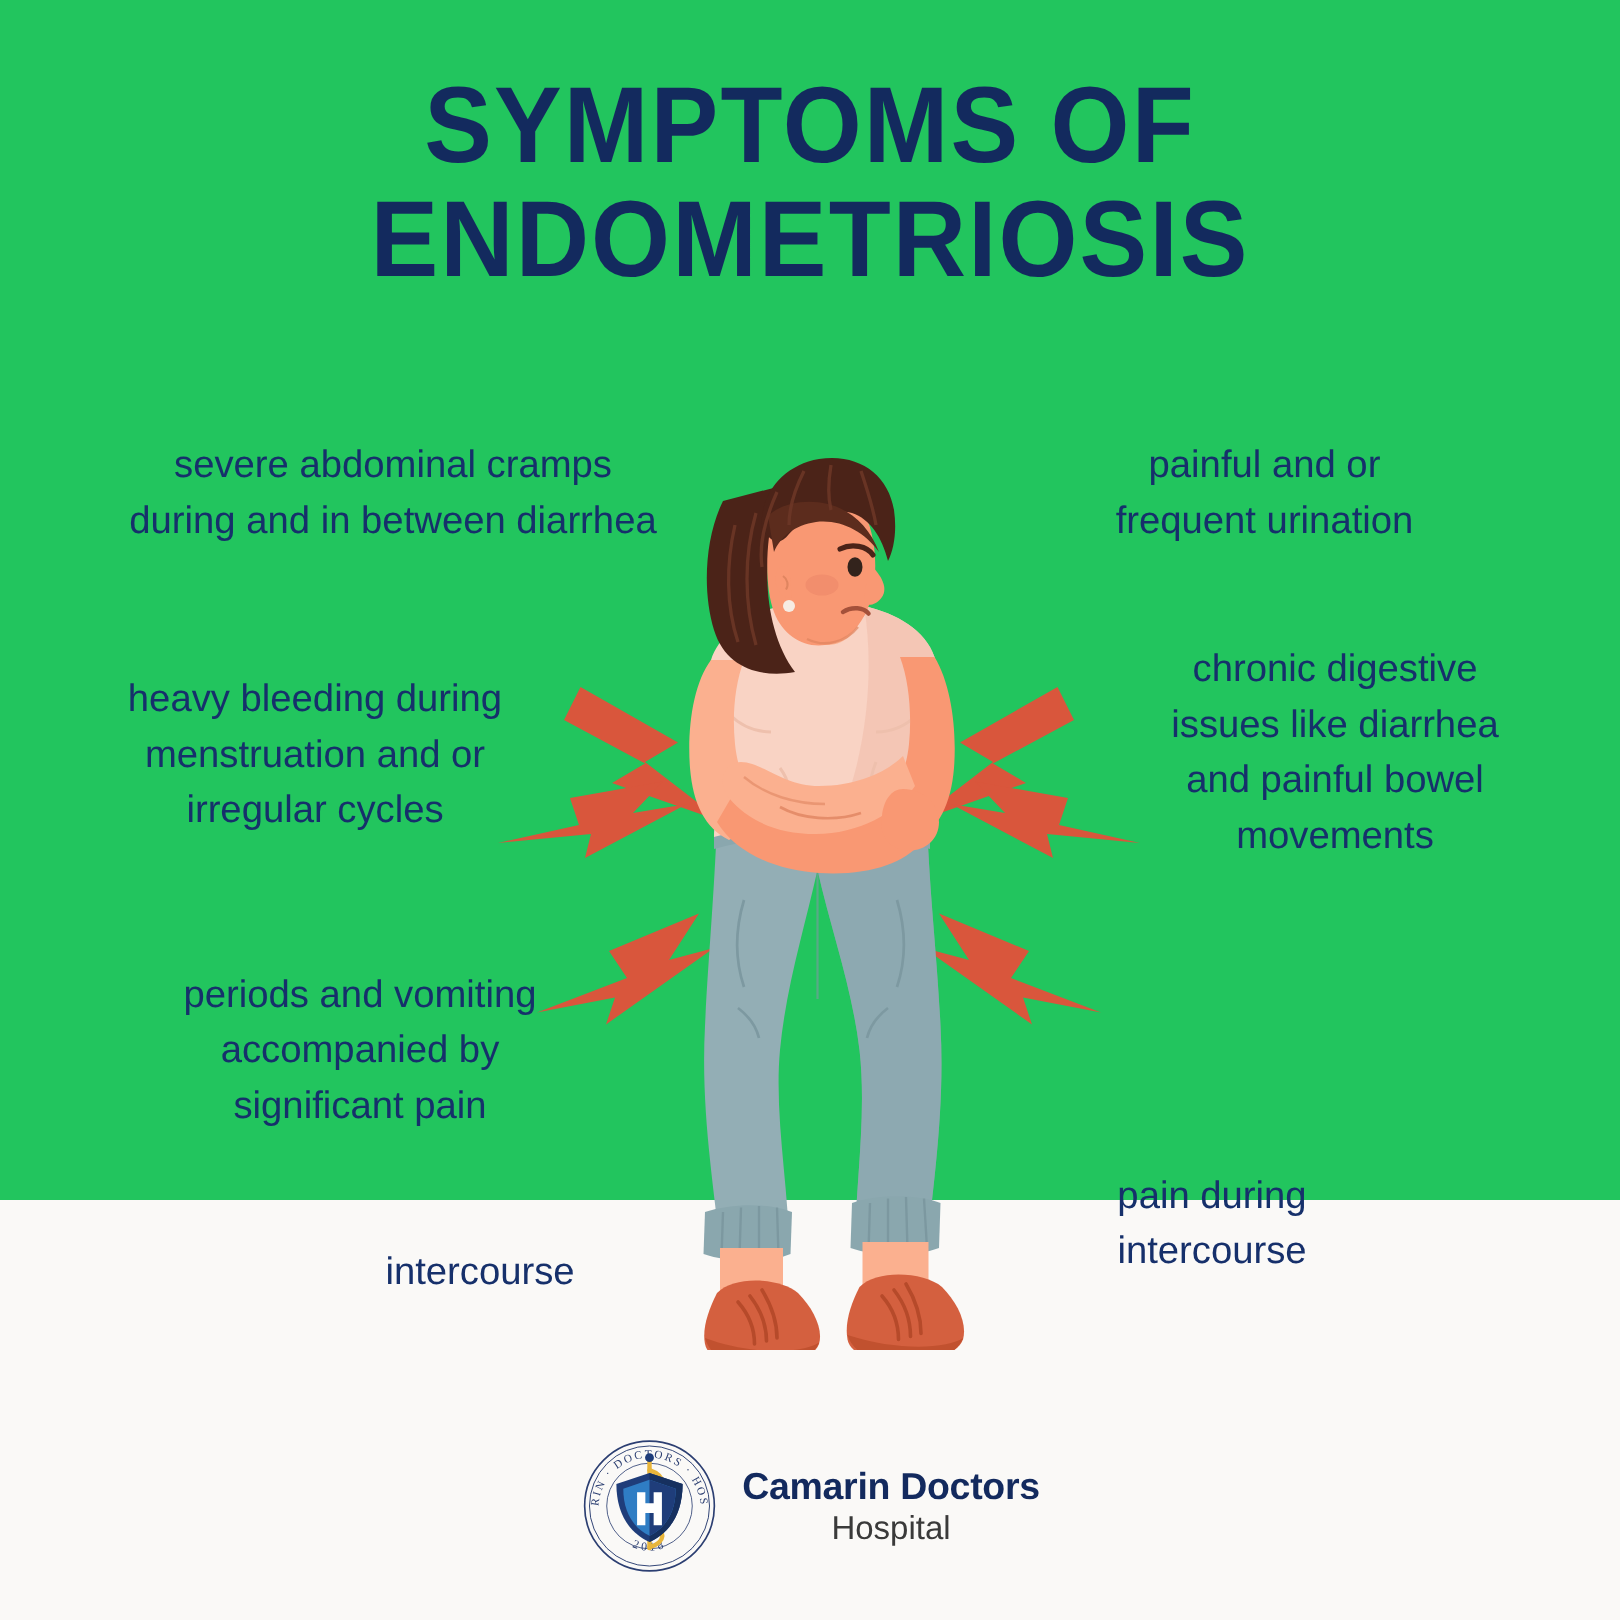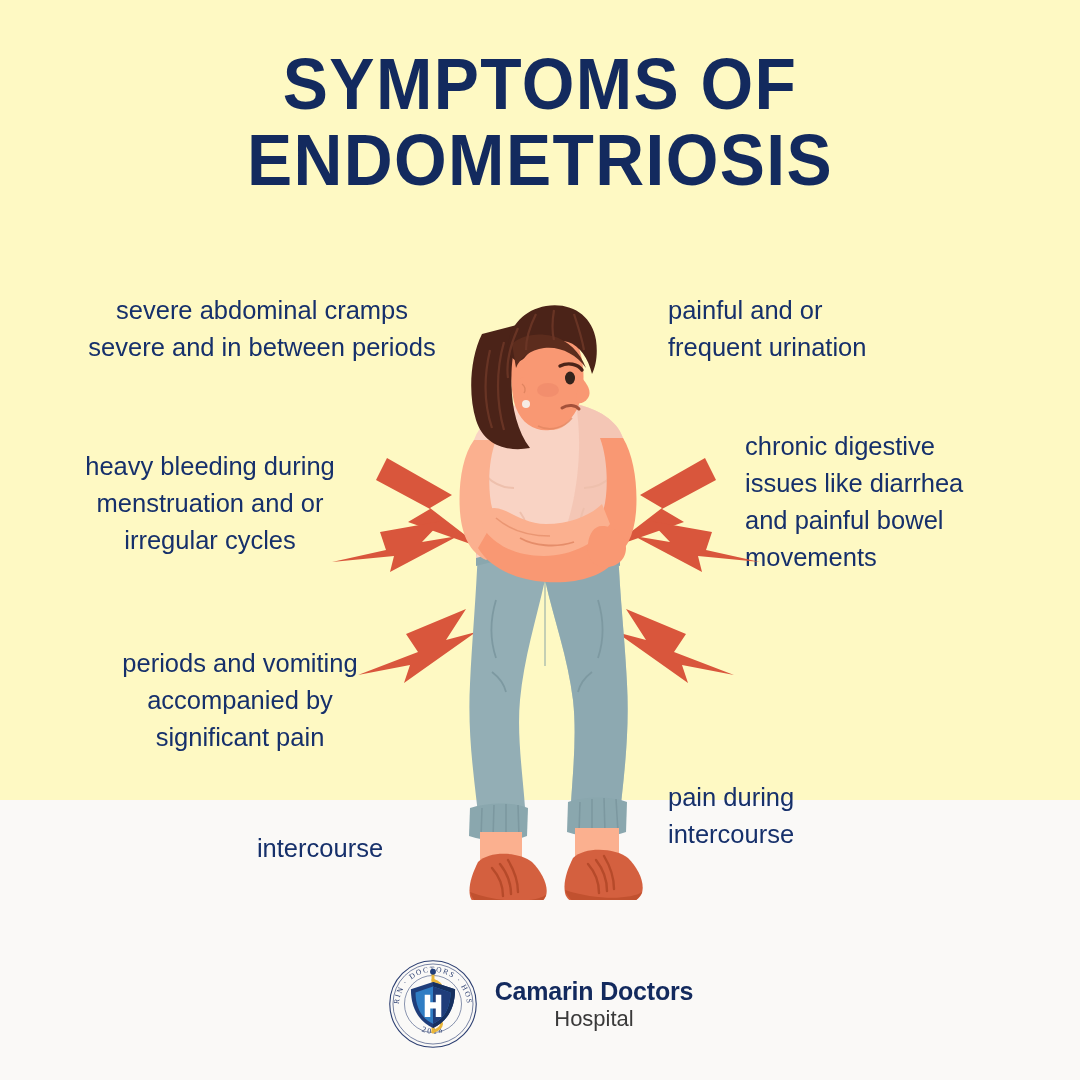--- a/index.html
+++ b/index.html
@@ -12,21 +12,21 @@
     background: #faf9f7;
     font-family: "Liberation Sans", sans-serif;
     overflow: hidden;
     position: relative;
   }
 
   #poster {
     position: relative;
     width: 1080px;
     height: 800px;
-    background: #fef9c3;
+    background: #22c55e;
   }
 
   
   .title-block {
     position: absolute;
     top: 46px;
     left: 0;
     width: 1080px;
     text-align: center;
   }
@@ -46,21 +46,21 @@
   .symptom {
     position: absolute;
     color: #16306b;
     font-family: "Liberation Sans", sans-serif;
     font-weight: 400;
     font-size: 25.5px;
     line-height: 37px;
     white-space: pre-line;
   }
   .sym-left   { text-align: center; }
-  .sym-right  { text-align: left; }
+  .sym-right  { text-align: center; }
 
   #sym-cramps        { left: 42px;  top: 292px; width: 440px; }
   #sym-bleeding      { left: 30px;  top: 448px; width: 360px; }
   #sym-nausea        { left: 60px;  top: 645px; width: 360px; }
   #sym-infertility   { left: 170px; top: 830px; width: 300px; }
 
   #sym-urination     { left: 668px; top: 292px; width: 350px; }
   #sym-digestive     { left: 745px; top: 428px; width: 290px; }
   #sym-lowerback     { left: 718px; top: 645px; width: 300px; }
   #sym-intercourse   { left: 668px; top: 779px; width: 280px; }
@@ -105,21 +105,21 @@
 <body>
 
 <div id="poster">
 
   <div class="title-block">
     <span class="title-line">SYMPTOMS OF</span>
     <span class="title-line">ENDOMETRIOSIS</span>
   </div>
 
   <div class="symptom sym-left" id="sym-cramps">severe abdominal cramps
-severe and in between periods</div>
+during and in between diarrhea</div>
 
   <div class="symptom sym-left" id="sym-bleeding">heavy bleeding during
 menstruation and or
 irregular cycles</div>
 
   <div class="symptom sym-left" id="sym-nausea">periods and vomiting
 accompanied by
 significant pain</div>
 
   <div class="symptom sym-left" id="sym-infertility">intercourse</div>

